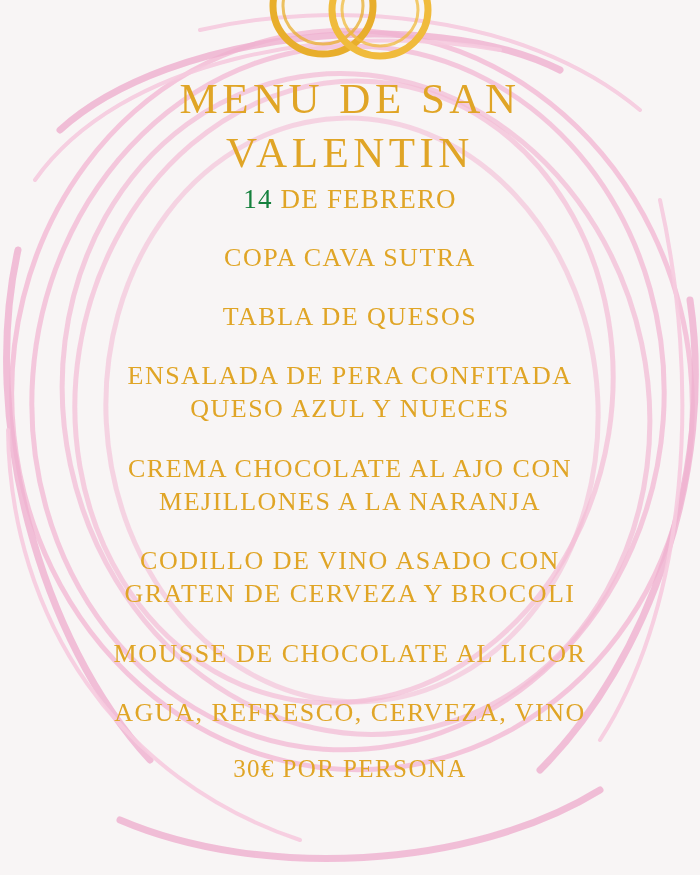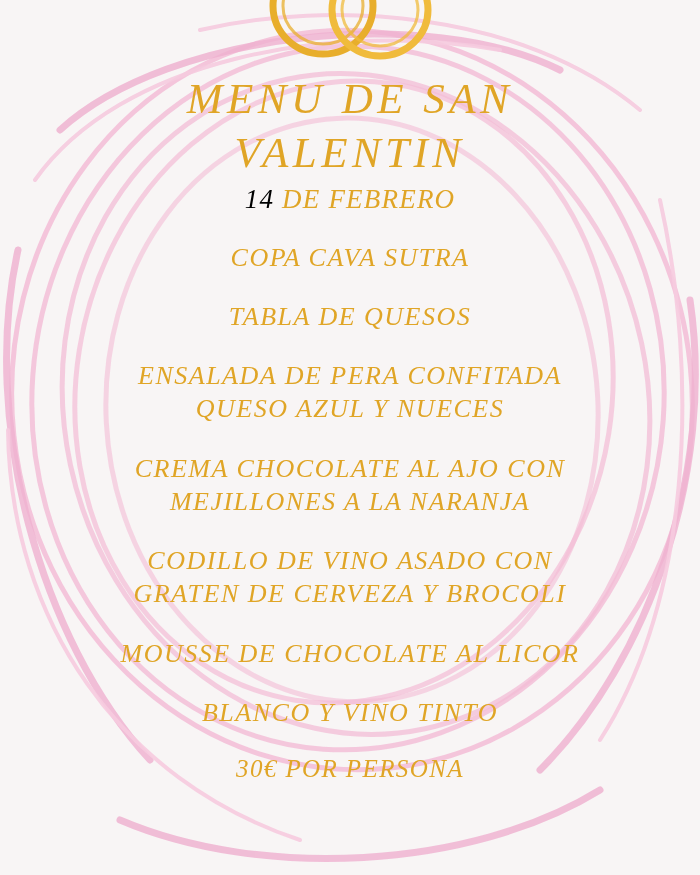--- a/index.html
+++ b/index.html
@@ -13,21 +13,20 @@
     font-family: "Liberation Serif", serif;
     overflow: hidden;
   }
 
   #poster {
     position: relative;
     width: 700px;
     height: 875px;
     background: #f8f5f5;
     overflow: hidden;
-    font-style: italic;
   }
 
   
   .rings-deco {
     position: absolute;
     inset: 0;
     pointer-events: none;
   }
 
   
@@ -71,21 +70,21 @@
   }
 
   .date {
     margin: 4px auto 0;
     color: #e0a526;
     font-family: "Liberation Serif", serif;
     font-size: 27px;
     letter-spacing: 1.2px;
   }
   .date .daynum {
-    color: #000000;
+    color: #15803d;
   }
 
   .courses {
     margin: 26px auto 0;
     width: 640px;
   }
 
   .course {
     color: #e0a526;
     font-family: "Liberation Serif", serif;
@@ -174,21 +173,21 @@
       <div class="course">
         <span>CODILLO DE VINO ASADO CON</span>
         <span class="line2">GRATEN DE CERVEZA Y BROCOLI</span>
       </div>
 
       <div class="course">
         <span>MOUSSE DE CHOCOLATE AL LICOR</span>
       </div>
 
       <div class="course">
-        <span class="line2">BLANCO Y VINO TINTO</span>
+        <span>AGUA, REFRESCO, CERVEZA, VINO</span>
       </div>
 
     </div>
 
     <div class="price">30€ POR PERSONA</div>
 
   </div>
 </div>
 
 </body></html>

